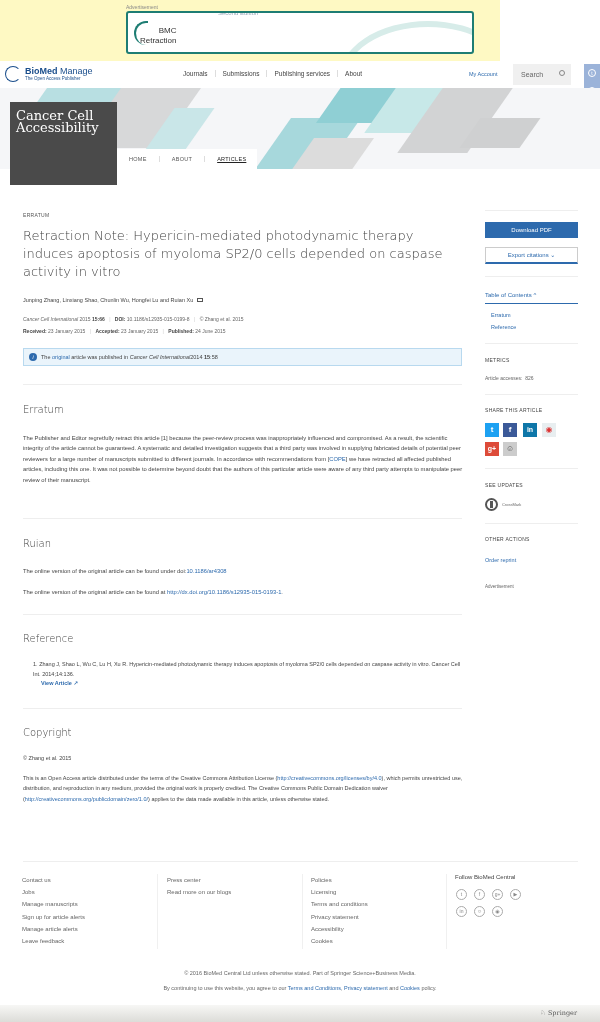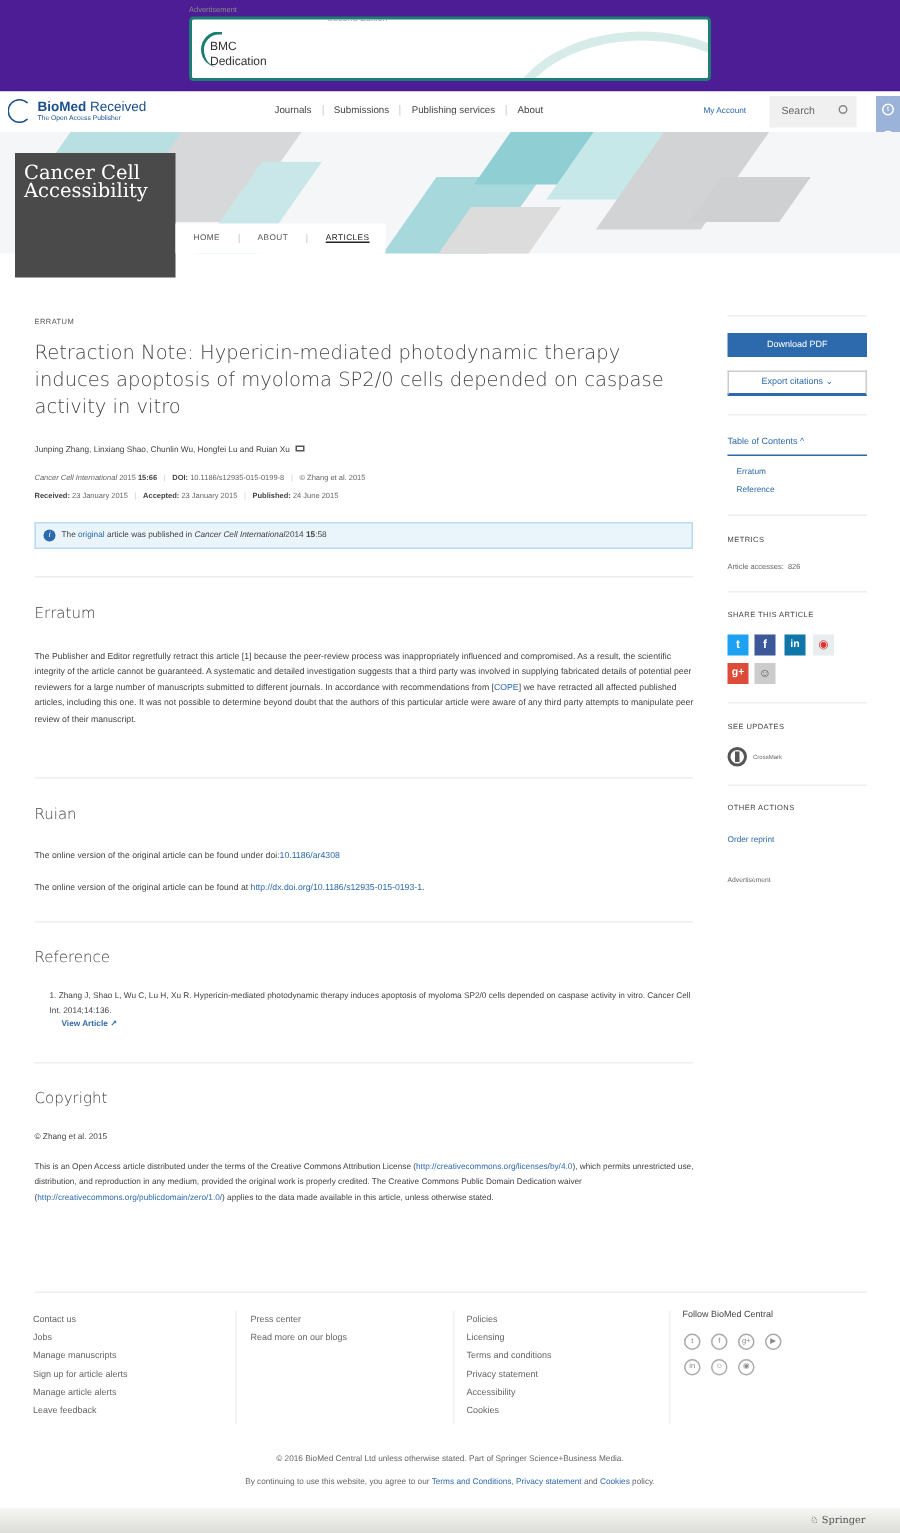--- a/index.html
+++ b/index.html
@@ -1,18 +1,18 @@
 <!DOCTYPE html>
 <html><head>
 <meta charset="utf-8">
 <style>
   * { box-sizing: border-box; margin: 0; padding: 0; }
   body { width: 600px; height: 1022px; overflow: hidden; background: #fff; font-family: "Liberation Sans", "DejaVu Sans", sans-serif; color: #333; font-size: 7px; position: relative; }
   a { color: #2d6aad; text-decoration: none; }
-  .ad-bar { position: absolute; left: 0; top: 0; width: 600px; height: 61px; background: #4c1d95; }
+  .ad-bar { position: absolute; left: 0; top: 0; width: 500px; height: 61px; background: #fef9c3; text-align: right; }
   .ad-label { position: absolute; left: 126px; top: 4px; font-size: 5px; color: #888; }
   .ad-box { position: absolute; left: 126px; top: 11px; width: 348px; height: 43px; border: 2px solid #1e7d73; border-radius: 3px; background: #fff; overflow: hidden; }
   .ad-box .arc { position: absolute; left: 210px; top: 8px; width: 180px; height: 120px; border: 6px solid #d7ece9; border-radius: 50%; }
   .ad-box .edition { position: absolute; left: 90px; top: -3px; font-size: 6px; color: #9ab; }
   .ad-box .bmc-logo { position: absolute; left: 6px; top: 8px; width: 14px; height: 24px; border-left: 2px solid #1e7d73; border-top: 2px solid #1e7d73; border-radius: 12px 0 0 12px; }
   .ad-box .bmc-text { position: absolute; left: 12px; top: 13px; font-size: 8px; line-height: 10px; color: #333; }
 
   .header { position: absolute; left: 0; top: 61px; width: 600px; height: 27px; background: #fff; }
   .logo-circle { position: absolute; left: 5px; top: 5px; width: 16px; height: 16px; border: 1.5px solid #1a4e8c; border-radius: 50%; border-right-color: transparent; }
   .logo-main { position: absolute; left: 25px; top: 5px; font-size: 9px; color: #1a4e8c; }
@@ -78,28 +78,28 @@
 <body>
 
 <div class="ad-bar">
   <div class="ad-label">Advertisement</div>
   <div class="ad-box">
     <div class="arc"></div>
     <div class="edition">Second Edition</div>
     <div class="bmc-logo"></div>
     <div class="bmc-text">
       <div>BMC</div>
-      <div>Dedication</div>
+      <div>Retraction</div>
     </div>
   </div>
 </div>
 
 <div class="header">
   <div class="logo-circle"></div>
-  <div class="logo-main"><b>BioMed</b><span> Received</span></div>
+  <div class="logo-main"><b>BioMed</b><span> Manage</span></div>
   <div class="logo-sub">The Open Access Publisher</div>
   <div class="nav">
     <span>Journals</span>
     <span>Submissions</span>
     <span>Publishing services</span>
     <span>About</span>
   </div>
   <a class="my-account">My Account</a>
   <div class="search-box">
     <span class="lbl">Search</span>

